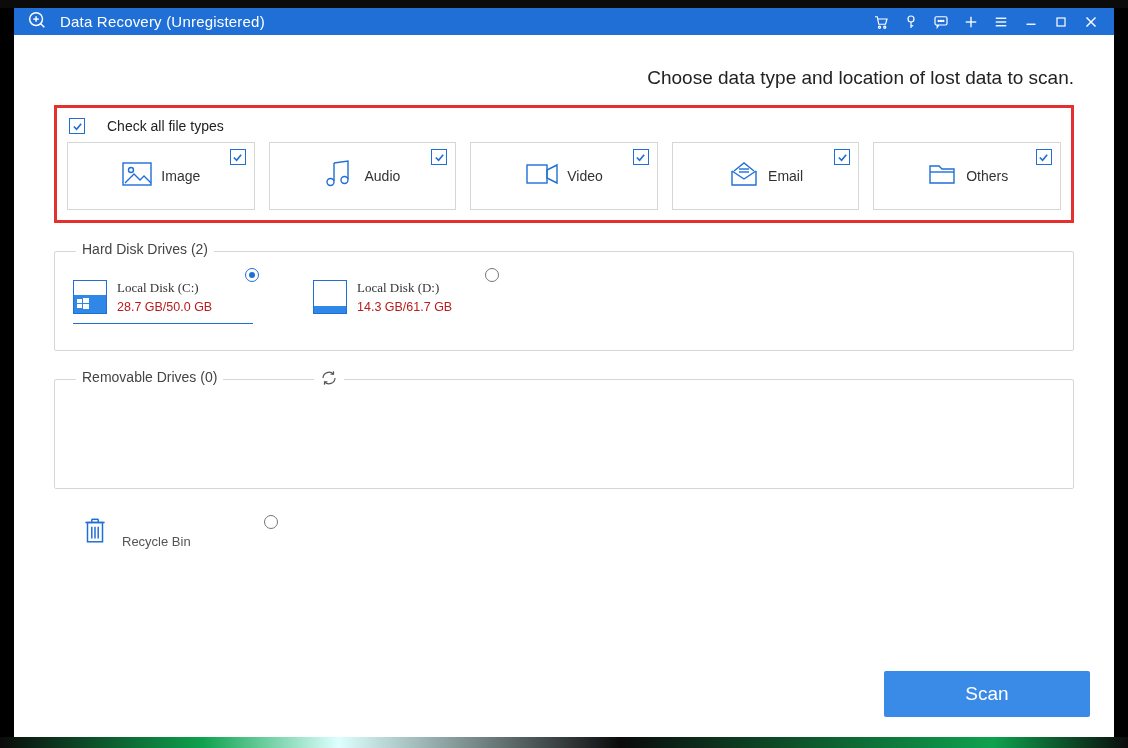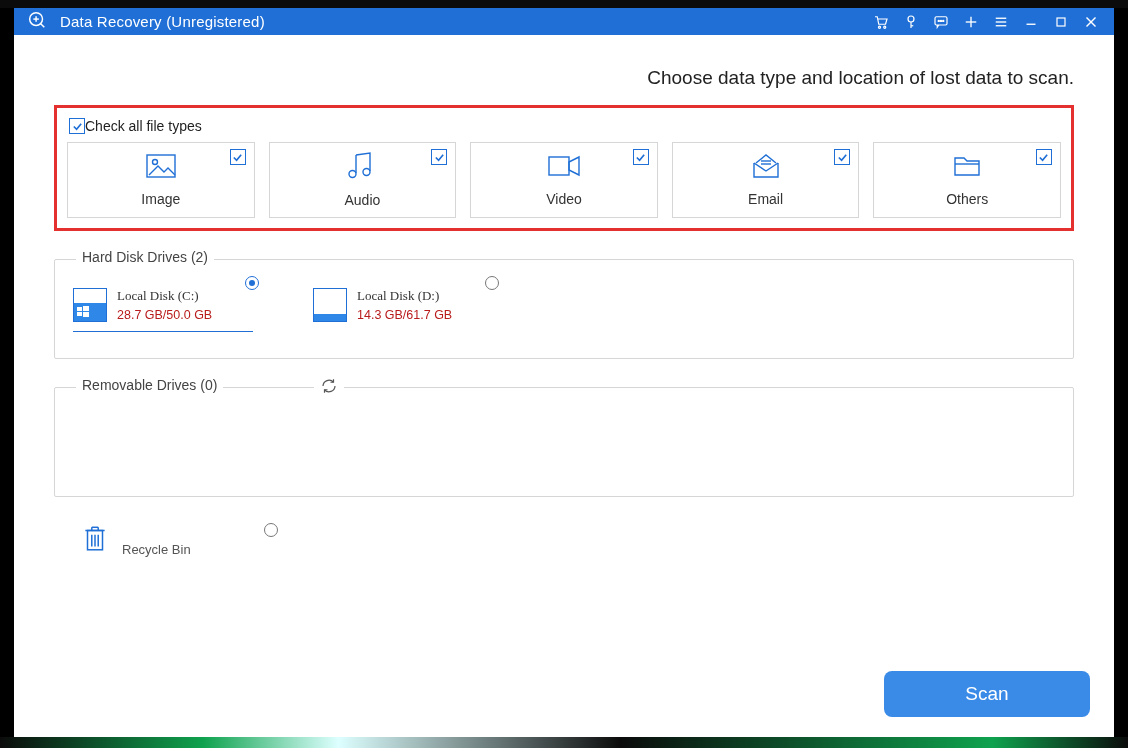--- a/index.html
+++ b/index.html
@@ -8,27 +8,27 @@
 .titlebar { height: 27px; background: #1f6fd6; display: flex; align-items: center; padding: 0 8px 0 12px; color: #fff; }
 .titlebar .app-title { margin-left: 12px; font-size: 15px; font-weight: 400; letter-spacing: .2px; }
 .titlebar .spacer { flex: 1; }
 .titlebar .tb-icon { width: 30px; height: 41px; display: flex; align-items: center; justify-content: center; cursor: pointer; }
 .titlebar svg { stroke: #fff; }
 
 .content { flex: 1; padding: 32px 40px 0 40px; position: relative; }
 .heading { text-align: right; font-size: 19px; font-weight: 500; color: #222; margin-bottom: 16px; }
 
 .types-outline { border: 3px solid #e53030; padding: 6px 10px 10px 10px; }
-.check-all-row { display: flex; align-items: center; gap: 0; padding: 4px 2px 8px 2px; }
+.check-all-row { display: flex; align-items: center; gap: 22px; padding: 4px 2px 8px 2px; }
 .cbx { width: 16px; height: 16px; border: 1.5px solid #1f6fd6; display: inline-flex; align-items: center; justify-content: center; cursor: pointer; }
 .cbx svg { display: block; }
 .check-all-label { font-size: 14px; color: #222; }
 
 .type-grid { display: flex; gap: 14px; }
-.type-card { position: relative; flex: 1; height: 76px; border: 1px solid #d6d6d6; display: flex; flex-direction: column; align-items: center; justify-content: center; gap: 8px; cursor: pointer; }
+.type-card { position: relative; flex: 1; height: 68px; border: 1px solid #d6d6d6; display: flex; align-items: center; justify-content: center; gap: 8px; cursor: pointer; }
 .type-card .card-cbx { position: absolute; top: 6px; right: 8px; }
 .type-card .type-label { font-size: 14px; color: #333; }
 .type-card svg.icon { stroke: #1f6fd6; fill: none; stroke-width: 1.4; }
 
 .group { margin-top: 28px; position: relative; }
 .group-border { border: 1px solid #d6d6d6; border-radius: 2px; padding: 24px 18px 22px 18px; min-height: 100px; }
 .group-legend { position: absolute; top: -10px; left: 22px; background: #fff; padding: 0 6px; font-size: 14px; color: #444; }
 .refresh-icon { position: absolute; top: -10px; left: 260px; background:#fff; padding:0 6px; cursor:pointer; }
 
 .drives-row { display: flex; gap: 60px; }
@@ -42,21 +42,21 @@
 .disk-icon .win { position:absolute; bottom:3px; left:3px; width:12px; height:12px; }
 .drive-text .name { font-size: 13px; color:#333;font-family:Liberation Serif, serif; }
 .drive-text .size { font-size: 12.5px; color:#b91c1c; margin-top:4px; }
 .drive.selected-underline::after { content:""; position:absolute; left:0; right:0; bottom:-10px; height:1px; background:#1f6fd6; }
 
 .recycle-row { margin-top: 26px; padding-left: 28px; position: relative; }
 .recycle-row .radio { position:absolute; top:0; left:210px; width:14px; height:14px; border:1.5px solid #777; border-radius:50%; cursor:pointer; background:#fff; }
 .recycle-body { display:flex; align-items:flex-end; gap:14px; }
 .recycle-label { font-size:13px; color:#555; }
 
-.scan-btn { position:absolute; right:24px; bottom:20px; width:206px; height:46px; background:#3a8be8; color:#fff; border:none; font-size:19px; cursor:pointer; border-radius:8px; }
+.scan-btn { position:absolute; right:24px; bottom:20px; width:206px; height:46px; background:#3a8be8; color:#fff; border:none; font-size:19px; cursor:pointer; border-radius:2px; }
 
 
 body::before { content:""; position:absolute; left:0; right:0; top:0; height:8px; background:#0b0b0b; }
 body::after { content:""; position:absolute; left:0; right:0; bottom:0; height:11px; background:linear-gradient(90deg,#0b0b0b,#0fa24e 18%,#dff 30%,#0b0b0b 55%,#0fa24e 88%,#0b0b0b); }
 </style>
 </head>
 <body>
 
 <div class="window">
 

